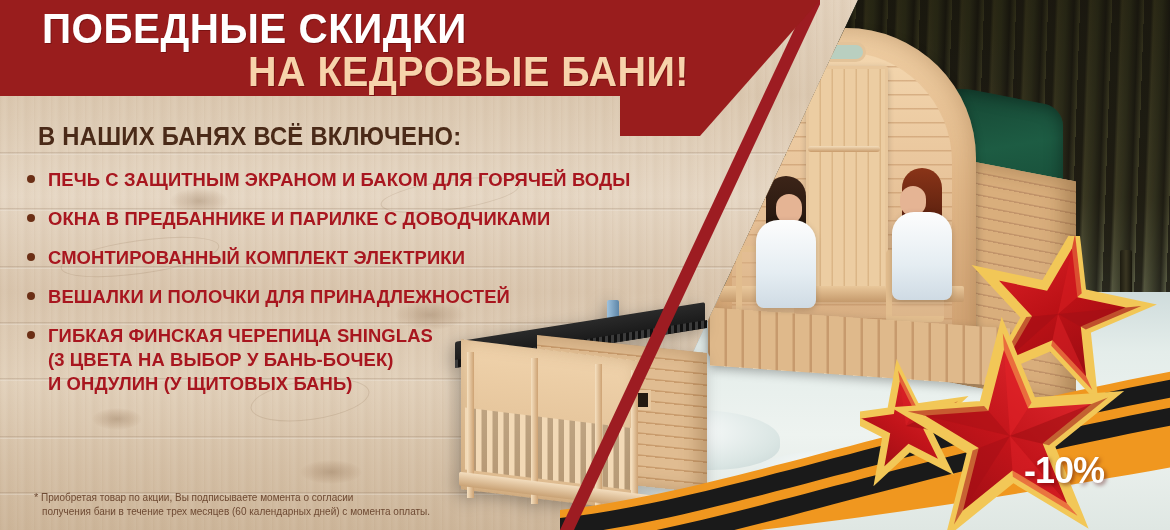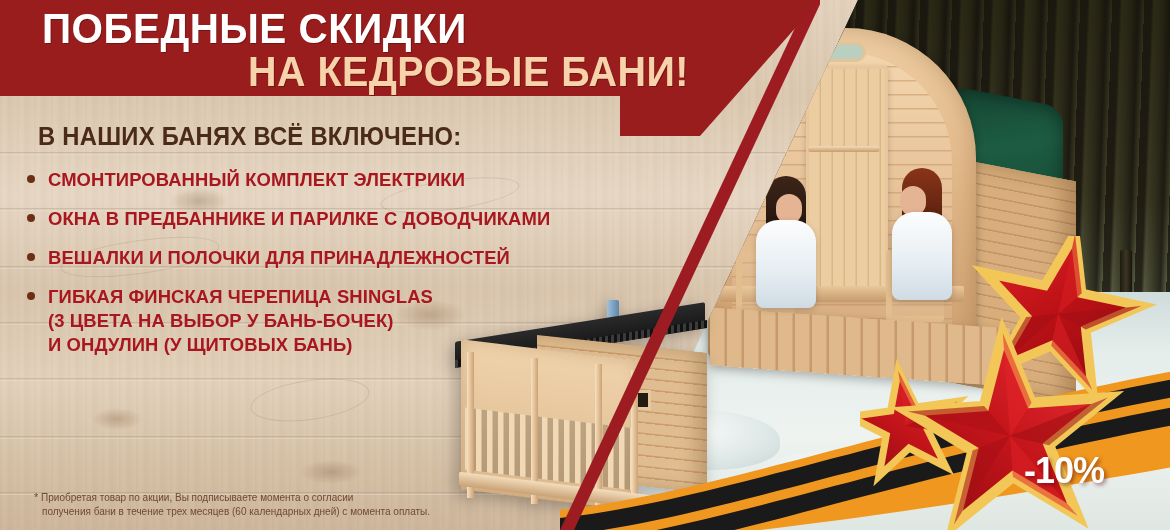--- a/index.html
+++ b/index.html
@@ -458,25 +458,29 @@
   <div class="header-wedge2"></div>
   <div class="header-wedge"></div>
   <div class="headline line1">ПОБЕДНЫЕ СКИДКИ</div>
   <div class="headline line2">НА КЕДРОВЫЕ БАНИ!</div>
 
   <div class="subhead">В НАШИХ БАНЯХ ВСЁ ВКЛЮЧЕНО:</div>
 
   <div class="bullets">
     <div class="bullet">
       <span class="dot"></span>
-      <span class="btext">СМОНТИРОВАННЫЙ КОМПЛЕКТ ЭЛЕКТРИКИ</span>
+      <span class="btext">ПЕЧЬ С ЗАЩИТНЫМ ЭКРАНОМ И БАКОМ ДЛЯ ГОРЯЧЕЙ ВОДЫ</span>
     </div>
     <div class="bullet">
       <span class="dot"></span>
       <span class="btext">ОКНА В ПРЕДБАННИКЕ И ПАРИЛКЕ С ДОВОДЧИКАМИ</span>
+    </div>
+    <div class="bullet">
+      <span class="dot"></span>
+      <span class="btext">СМОНТИРОВАННЫЙ КОМПЛЕКТ ЭЛЕКТРИКИ</span>
     </div>
     <div class="bullet">
       <span class="dot"></span>
       <span class="btext">ВЕШАЛКИ И ПОЛОЧКИ ДЛЯ ПРИНАДЛЕЖНОСТЕЙ</span>
     </div>
     <div class="bullet multi">
       <span class="dot"></span>
       <span class="btext">ГИБКАЯ ФИНСКАЯ ЧЕРЕПИЦА SHINGLAS</span>
       <span class="btext l2">(3 ЦВЕТА НА ВЫБОР У БАНЬ-БОЧЕК)</span>
       <span class="btext l3">И ОНДУЛИН (У ЩИТОВЫХ БАНЬ)</span>

